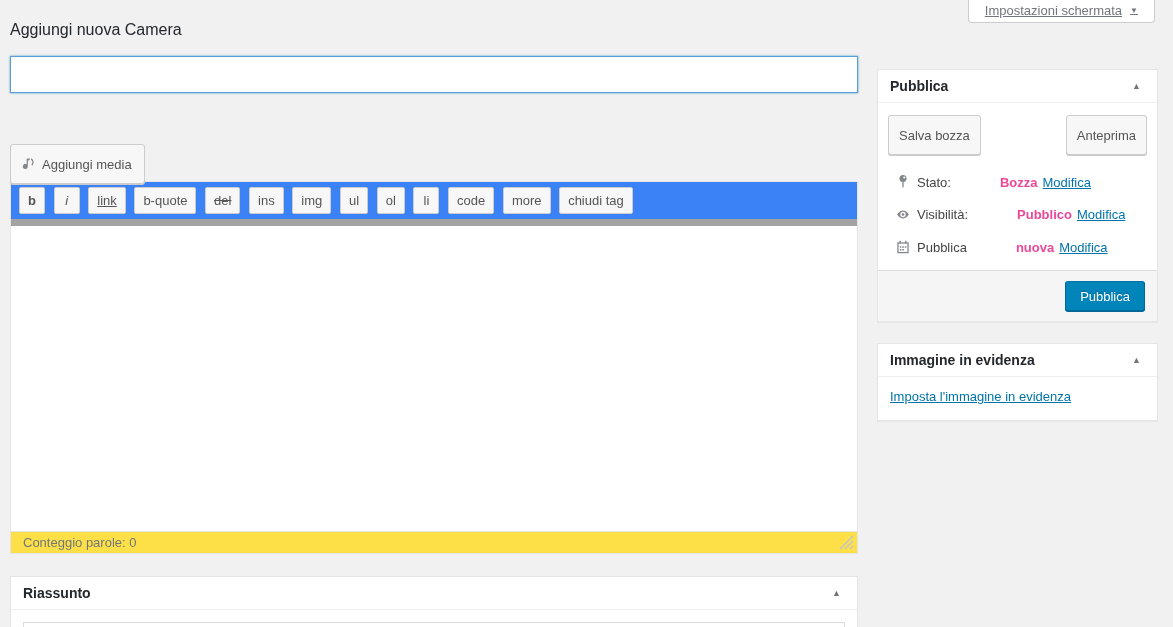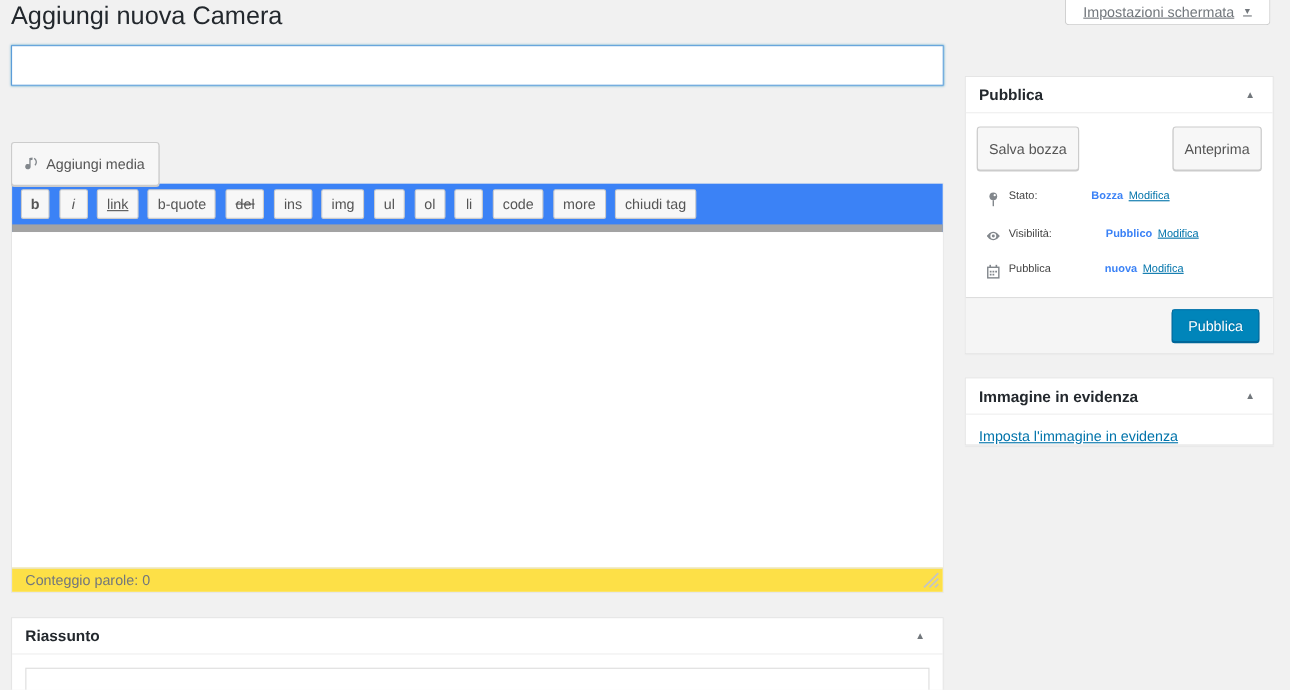--- a/index.html
+++ b/index.html
@@ -24,21 +24,22 @@
     color: #72777c; font-size: 13px;
     padding: 3px 16px 4px;
     height: 23px;
     display: flex; align-items: center; gap: 8px; text-decoration: underline;
   }
   .screen-options .arrow { font-size: 8px; color: #72777c; line-height: 1; }
 
   
   .main-col { position: absolute; left: 10px; top: 0; width: 848px; }
   h1.page-title {
-    font-size: 23px; font-weight: 400; line-height: 29px; color: #23282d;
+    padding-top: 15px;
+    font-size: 16px; font-weight: 400; line-height: 29px; color: #23282d;
   }
   .title-input {
     margin-top: 12px;
     width: 100%; height: 37px;
     border: 1px solid #5b9dd9;
     box-shadow: 0 0 2px rgba(30,140,190,.8);
     background: #fff;
     font-size: 22px; padding: 3px 8px; color: #32373c;
     outline: none;
   }
@@ -136,45 +137,45 @@
   }
 
   
   .side-col { position: absolute; left: 877px; top: 69px; width: 281px; }
   .minor-actions {
     padding: 12px 10px 10px;
     display: flex; justify-content: space-between;
   }
   .misc-actions { padding: 0 0 6px; }
   .misc-row {
-    display: flex; align-items: flex-start; gap: 5px;
+    display: flex; align-items: flex-end; gap: 5px;
     padding: 8px 10px 9px 16px;
-    font-size: 10px; color: #444;
+    font-size: 13px; color: #444;
   }
   .misc-row .dashicon { display: inline-flex; width: 18px; justify-content: center; }
-  .strong { font-weight: 700; color: #3b82f6; padding-left: 44px; }
+  .strong { font-weight: 700; color: #ec4899; padding-left: 44px; }
   .major-actions {
     background: #f5f5f5;
     border-top: 1px solid #ddd;
     padding: 10px 12px;
     display: flex; justify-content: flex-end;
   }
   .button-primary {
     background: #0085ba;
     border: 1px solid;
     border-color: #0073aa #006799 #006799;
     box-shadow: 0 1px 0 #006799;
     border-radius: 3px;
     color: #fff;
     text-shadow: 0 -1px 1px #006799;
     font-size: 13px;
     height: 30px; padding: 0 14px;
   }
   .featured-box { margin-top: 21px; }
-  .featured-inside { padding: 12px 12px 0; font-size: 13px; }
+  .featured-inside { padding: 12px 12px 16px; font-size: 13px; }
 </style>
 </head>
 <body>
 
 <button class="screen-options">
   <span>Impostazioni schermata</span>
   <span class="arrow">▼</span>
 </button>
 
 <div class="main-col">

